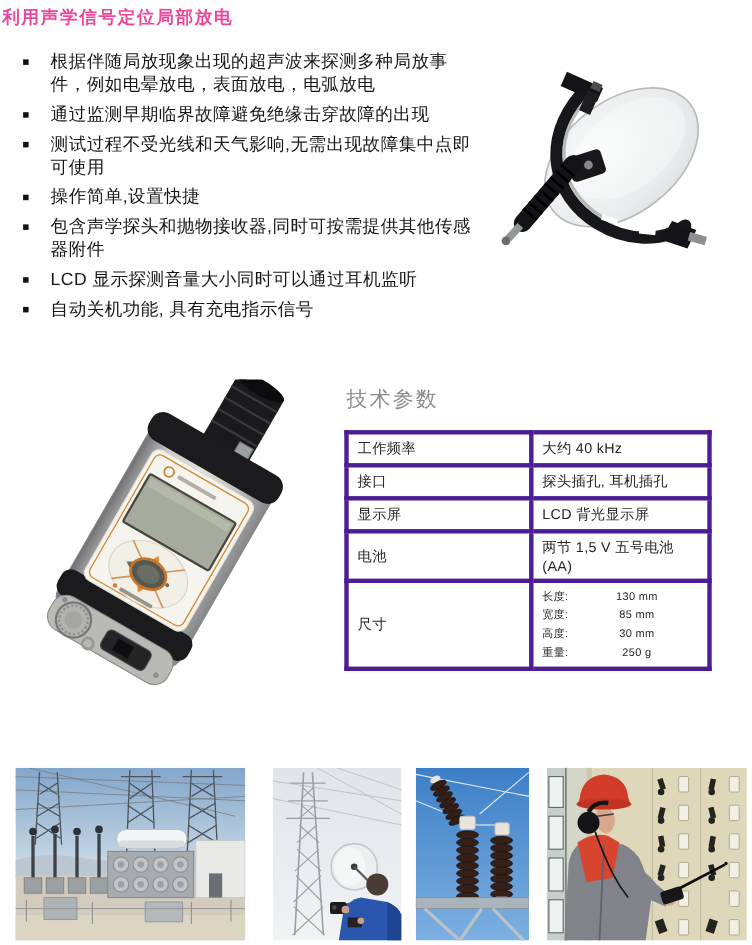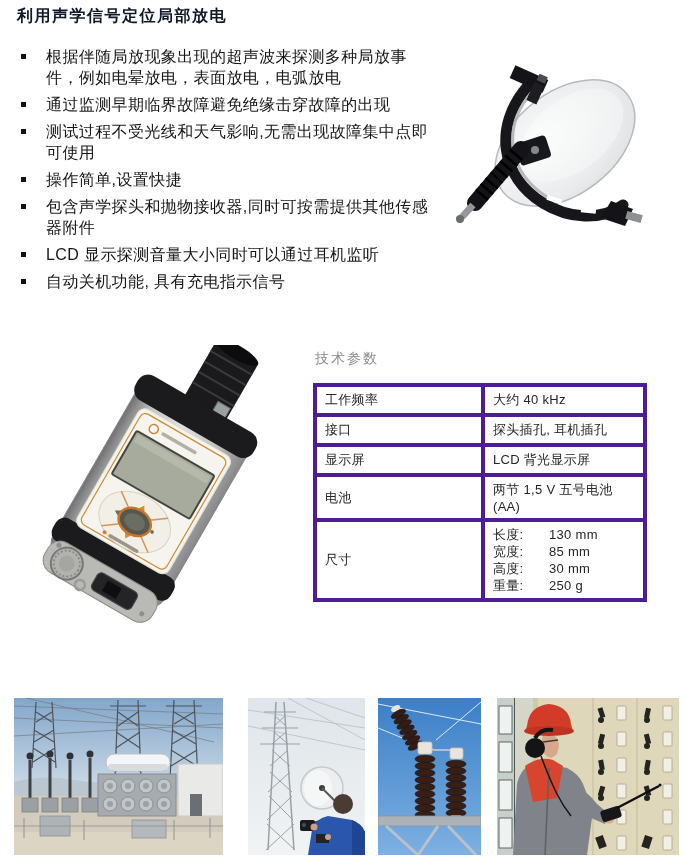--- a/index.html
+++ b/index.html
@@ -1,44 +1,44 @@
 <!DOCTYPE html>
 <html><head>
 <meta charset="utf-8">
 <style>
   html,body { margin:0; padding:0; background:#ffffff; }
   .page { position:relative; width:684px; height:859px; background:#ffffff;
           font-family:"Liberation Sans", sans-serif; color:#1a1a1a; overflow:hidden; }
 
-  .title { position:absolute; left:17px; top:6px; margin:0;
-           font-size:16px; font-weight:bold; letter-spacing:1.5px; color:#0f172a; }
+  .title { position:absolute; left:2px; top:6px; margin:0;
+           font-size:16px; font-weight:bold; letter-spacing:1.5px; color:#ec4899; }
 
   ul.features { position:absolute; left:18px; top:46px; width:416px;
                 margin:0; padding:0; list-style:none; }
   ul.features li { position:relative; padding-left:28px; margin-bottom:6px;
                    font-size:16px; line-height:21px; letter-spacing:0.4px; color:#161616; }
   ul.features li::before { content:""; position:absolute; left:3px; top:8px;
                            width:5px; height:5px; background:#111; }
 
   figure { margin:0; padding:0; }
   .dish-fig   { position:absolute; left:435px; top:55px;  width:230px; height:178px; }
   .device-fig { position:absolute; left:8px;   top:345px; width:292px; height:290px; }
 
   .specs { position:absolute; left:313px; top:350px; width:334px; }
-  .specs-heading { margin:0 0 15px 2px; font-size:14px; font-weight:normal;
+  .specs-heading { margin:0 0 15px 2px; font-size:19px; font-weight:normal;
                    color:#8b8b8b; letter-spacing:2px; }
   table.specs-table { border-collapse:collapse; width:334px; table-layout:fixed; }
   table.specs-table td { border:4px solid #4c1d95; padding:4px 8px;
                          font-size:13px; color:#262626; vertical-align:middle;
                          letter-spacing:0.3px; }
   table.specs-table tr { height:28px; }
   table.specs-table tr.dim-tr { height:74px; }
-  .dim-line { display:flex; line-height:17px; font-size:13px; }
+  .dim-line { display:flex; line-height:17px; font-size:10px; }
   .dim-name { width:56px; }
-  .dim-val  { flex:1; text-align:left; padding-right:26px; }
+  .dim-val  { flex:1; text-align:center; padding-right:26px; }
 
   .photo { position:absolute; top:698px; height:157px; }
   #photo1 { left:14px;  width:209px; }
   #photo2 { left:248px; width:117px; }
   #photo3 { left:378px; width:103px; }
   #photo4 { left:497px; width:182px; }
   svg { display:block; }
 </style>
 </head>
 <body>

